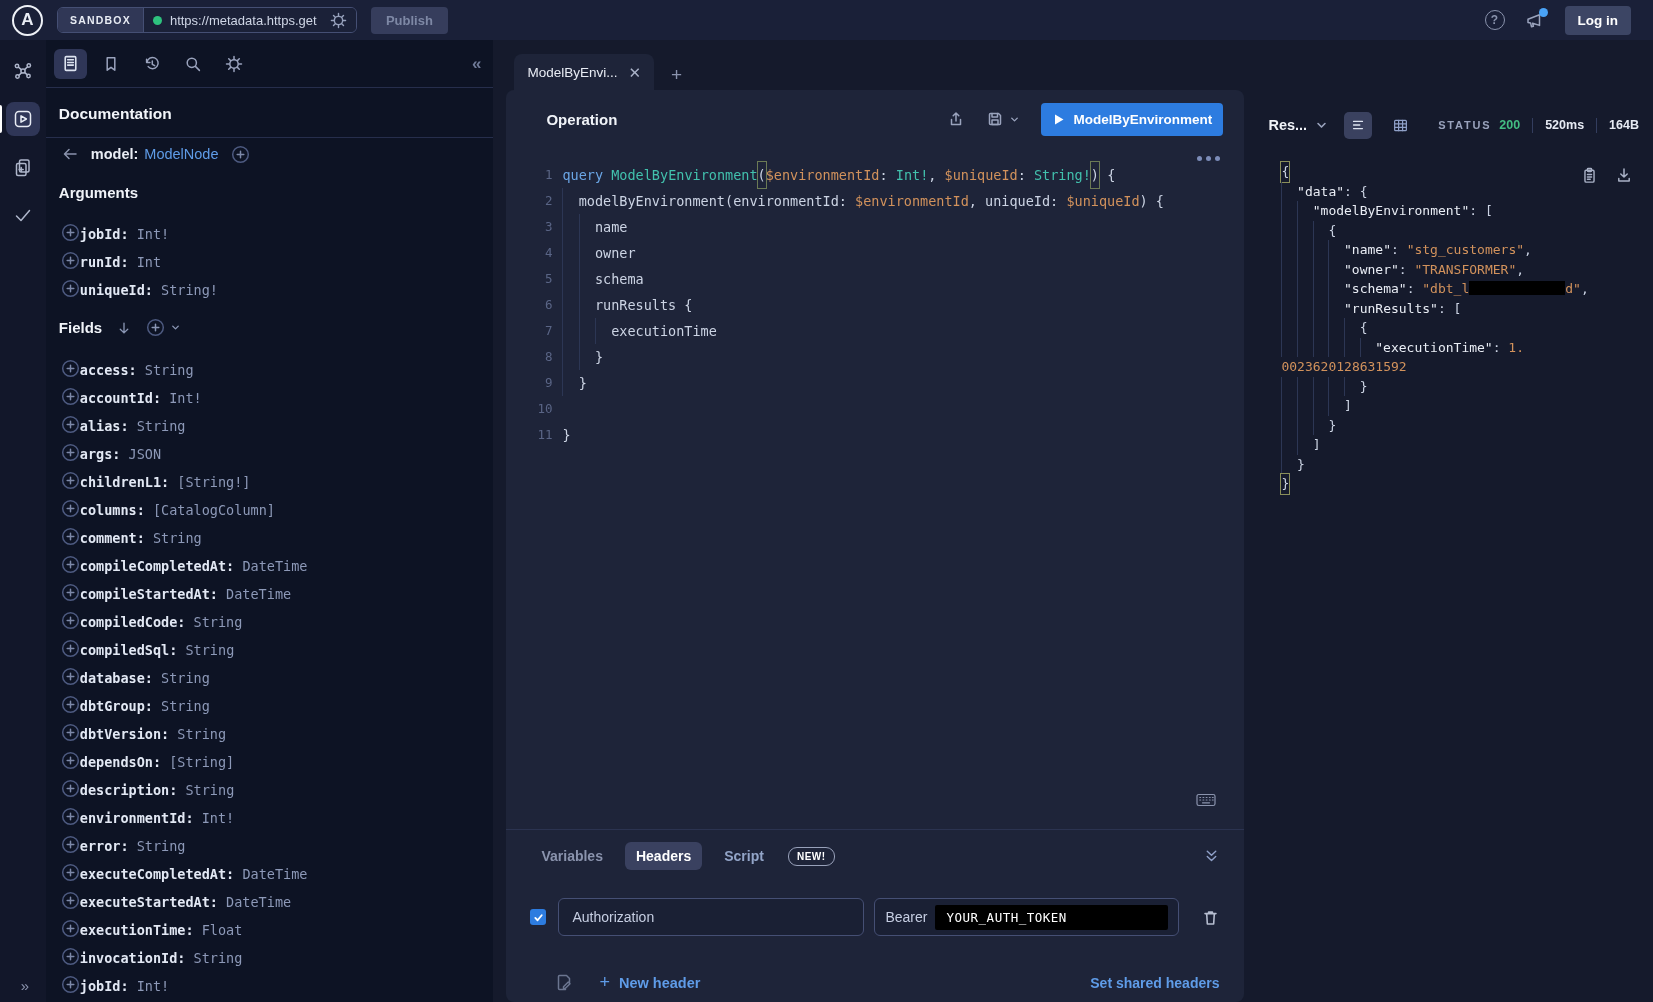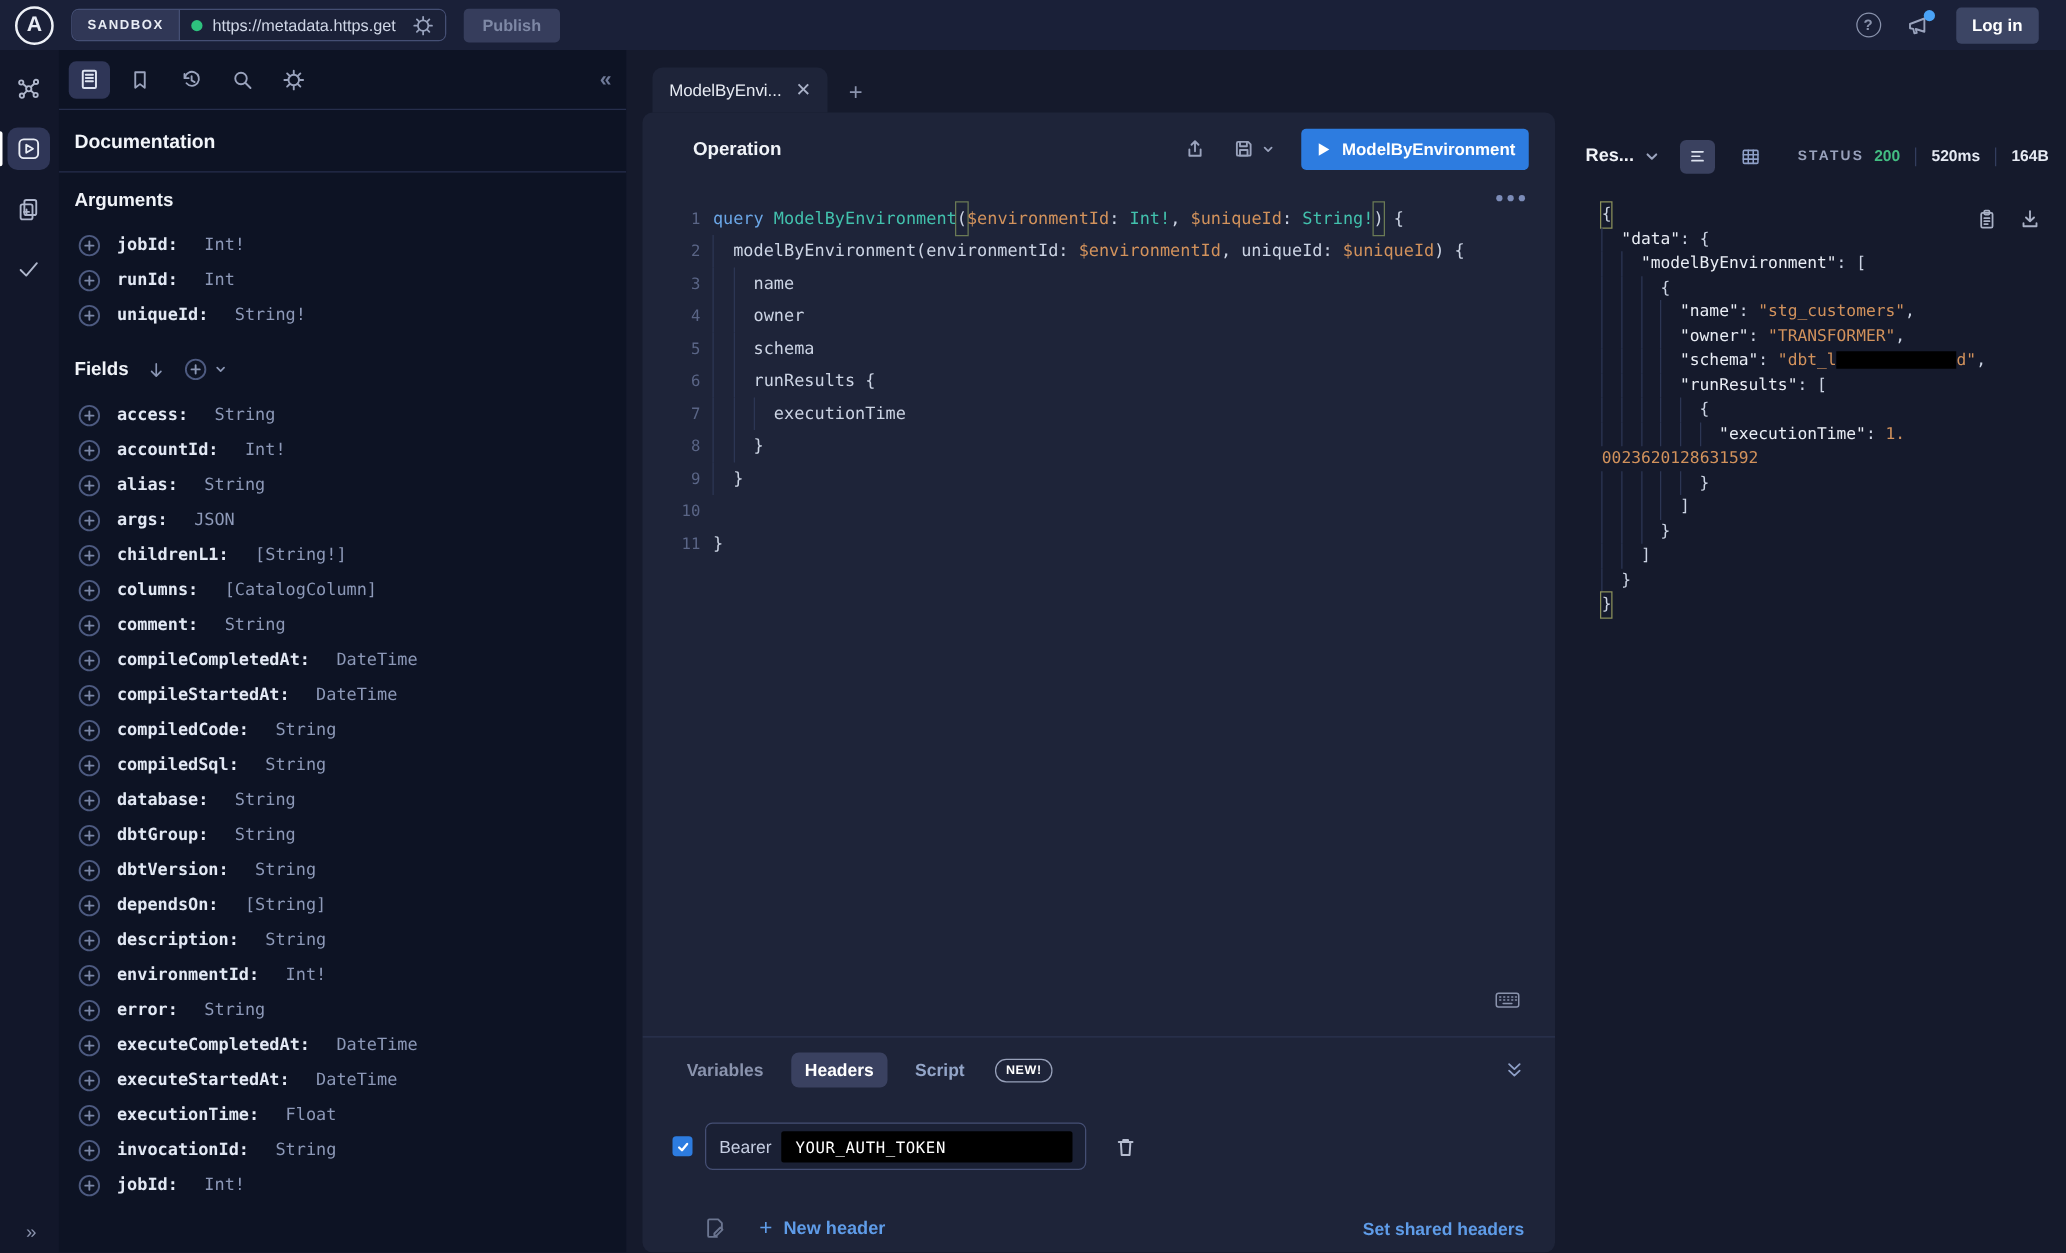--- a/index.html
+++ b/index.html
@@ -59,21 +59,21 @@
   .doc-tool.active{background:#2f3657;color:#dde3f0}
   .collapse{margin-left:auto;color:#6f7a98;font-size:17px;font-weight:bold}
   .doc-title{font-size:15.5px;font-weight:bold;color:#f2f5fa;padding:17px 0 14px 13px;
              border-bottom:1px solid var(--divider)}
   .breadcrumb{display:flex;align-items:center;height:32px;padding-left:15px;gap:12px}
   .back{color:var(--muted)}
   .bc-label{font-size:14.5px;font-weight:bold;color:#e9edf5;font-family:"Liberation Sans",sans-serif}
   .bc-type{font-size:14.5px;color:var(--link);margin-left:-6px}
   .sec-title{font-size:15px;font-weight:bold;color:#f0f3f8;padding:14px 0 0 13px;display:flex;align-items:center;gap:14px}
   .doc-list{padding:13px 0 0 15px}
-  .doc-row{display:flex;align-items:center;height:28px;gap:13px}
+  .doc-row{display:flex;align-items:flex-end;height:28px;}
   .plus-ic{color:#7c88a8;flex:none;display:flex}
   .fname{font-family:"DejaVu Sans Mono",monospace;font-size:13.5px;font-weight:bold;color:#e2e8f4;white-space:pre}
   .ftype{font-family:"DejaVu Sans Mono",monospace;font-size:13.5px;color:var(--type);white-space:pre}
   .hd-ic{color:#8a96b4;display:flex;align-items:center}
 
   
   .workbench{width:778px;position:relative;padding:14px 12px 0 13px}
   .tabrow{display:flex;align-items:flex-end;height:36px}
   .tab{background:var(--card);border-radius:8px 8px 0 0;height:36px;margin-left:8px;
        display:flex;align-items:center;gap:11px;padding:0 13px;font-size:13.5px;color:#e8ecf4}
@@ -241,20 +241,35 @@
         <svg class="ic" width="18" height="18" viewBox="0 0 18 18">
             <circle cx="9" cy="9" r="4.2"></circle>
             <path d="M13.8 9h2.7M4.2 9H1.5M9 13.8v2.7M9 4.2V1.5M12.4 12.4l1.9 1.9M5.6 5.6L3.7 3.7M5.6 12.4l-1.9 1.9M12.4 5.6l1.9-1.9"></path>
           </svg>
       </div>
       <span class="collapse">«</span>
     </div>
 
     <div class="doc-title">Documentation</div>
 
+    <div class="breadcrumb">
+      <span class="back">
+        <svg class="ic" width="18" height="18" viewBox="0 0 18 18">
+            <path d="M15 9H4M8 4.5L3.5 9 8 13.5"></path>
+          </svg>
+      </span>
+      <span class="bc-label">model:</span>
+      <span class="bc-type">ModelNode</span>
+      <span class="plus-ic">
+        <svg class="ic" width="19" height="19" viewBox="0 0 19 19">
+            <circle cx="9.5" cy="9.5" r="7.8" stroke="#4d5a80"></circle>
+            <path d="M9.5 6.2v6.6M6.2 9.5h6.6"></path>
+          </svg>
+      </span>
+    </div>
 
     <div class="sec-title">
       <span>Arguments</span>
     </div>
     <div class="doc-list">
         <div class="doc-row">
           <span class="plus-ic">
             <svg class="ic" width="19" height="19" viewBox="0 0 19 19">
               <circle cx="9.5" cy="9.5" r="7.8" stroke="#4d5a80"></circle>
               <path d="M9.5 6.2v6.6M6.2 9.5h6.6"></path>
@@ -679,20 +694,23 @@
             </svg>
         </span>
       </div>
 
       <div class="header-row">
         <span class="checkbox">
           <svg class="ic" width="11" height="11" viewBox="0 0 12 12" style="stroke-width:2">
               <path d="M2.5 6.5l2.5 2.5 4.5-5.5"></path>
             </svg>
         </span>
+        <div class="hdr-input">
+          <span>Authorization</span>
+        </div>
         <div class="hdr-value">
           <span>Bearer</span>
           <span class="token">YOUR_AUTH_TOKEN</span>
         </div>
         <span class="trash">
           <svg class="ic" width="19" height="19" viewBox="0 0 18 18">
               <path d="M3.8 5.3h10.4M7.2 5.3V3.8h3.6v1.5M5.4 5.3l.6 9.9h6l.6-9.9"></path>
             </svg>
         </span>
       </div>

